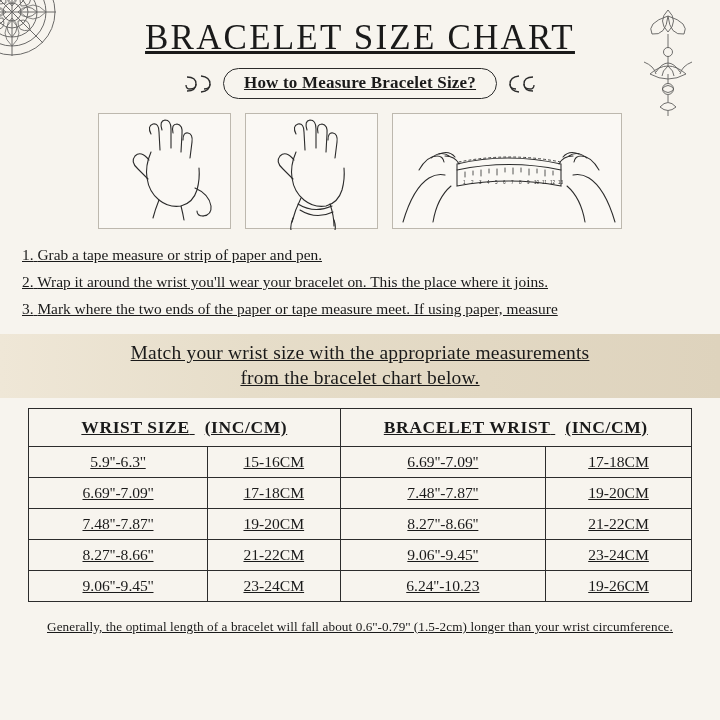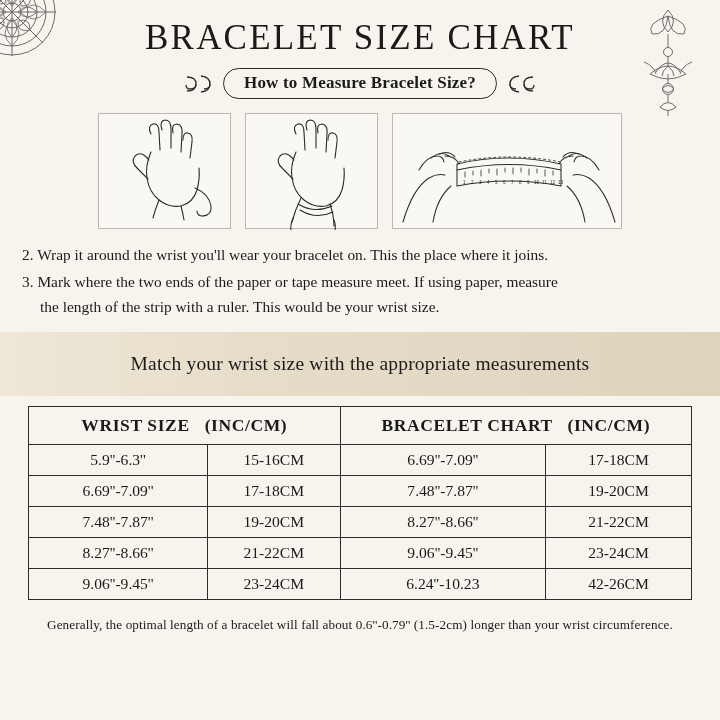--- a/index.html
+++ b/index.html
@@ -14,20 +14,21 @@
     color: #1a1a1a;
     overflow: hidden;
     position: relative;
   }
 
   .page {
     position: relative;
     width: 720px;
     height: 720px;
     box-sizing: border-box;
+    text-decoration: underline;
   }
 
   
   .ornament-tl {
     position: absolute;
     left: -34px;
     top: -30px;
     width: 130px;
     height: 130px;
     opacity: 0.75;
@@ -343,49 +344,53 @@
             <text x="157" y="70">12</text>
           <text x="165" y="70">13</text>
         </g>
       </svg>
     </div>
 
   </div>
 
   <div class="steps">
     <div class="step">
+      <span>1.</span>
+      <span>Grab a tape measure or strip of paper and pen.</span>
+    </div>
+    <div class="step">
       <span>2.</span>
       <span>Wrap it around the wrist you'll wear your bracelet on. This the place where it joins.</span>
     </div>
     <div class="step">
       <span>3.</span>
       <span>Mark where the two ends of the paper or tape measure meet. If using paper, measure</span>
-      <span class="cont">the length of the strip with a ruler. This would be your wrist size.</span>
     </div>
   </div>
 
   <div class="banner">
     <div class="banner-line">Match your wrist size with the appropriate measurements</div>
+    <div class="banner-line">from the bracelet chart below.</div>
   </div>
 
   <table class="size-table">
     <colgroup>
       <col class="col-a">
         <col class="col-b">
         <col class="col-c">
         <col class="col-d">
     </colgroup>
     <thead>
       <tr>
         <th colspan="2">
           <span class="hdr-main">WRIST SIZE</span>
           <span class="hdr-unit">(INC/CM)</span>
         </th>
         <th colspan="2">
-          <span class="hdr-main">BRACELET CHART</span>
+          <span class="hdr-main">BRACELET WRIST</span>
           <span class="hdr-unit">(INC/CM)</span>
         </th>
       </tr>
     </thead>
     <tbody>
       <tr>
         <td>5.9''-6.3''</td>
         <td>15-16CM</td>
         <td>6.69''-7.09''</td>
         <td>17-18CM</td>
@@ -405,20 +410,20 @@
       <tr>
         <td>8.27''-8.66''</td>
         <td>21-22CM</td>
         <td>9.06''-9.45''</td>
         <td>23-24CM</td>
       </tr>
       <tr>
         <td>9.06''-9.45''</td>
         <td>23-24CM</td>
         <td>6.24''-10.23</td>
-        <td>42-26CM</td>
+        <td>19-26CM</td>
       </tr>
     </tbody>
   </table>
 
   <div class="footnote">Generally, the optimal length of a bracelet will fall about 0.6''-0.79'' (1.5-2cm) longer than your wrist circumference.</div>
 
 </div>
 
 </body></html>

